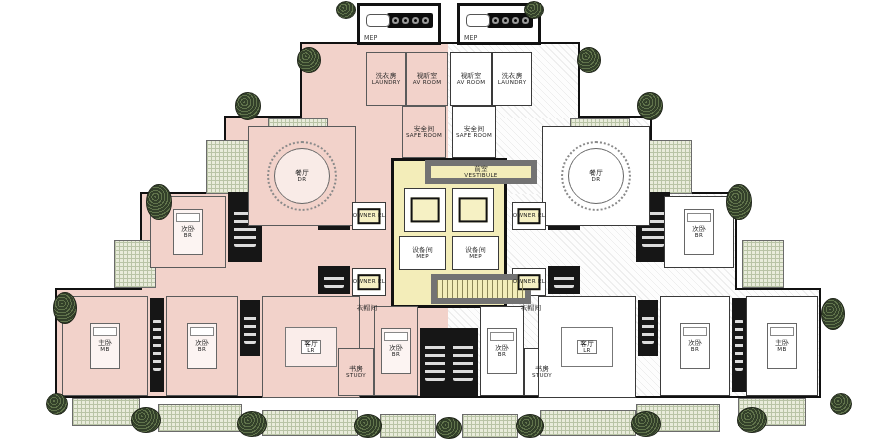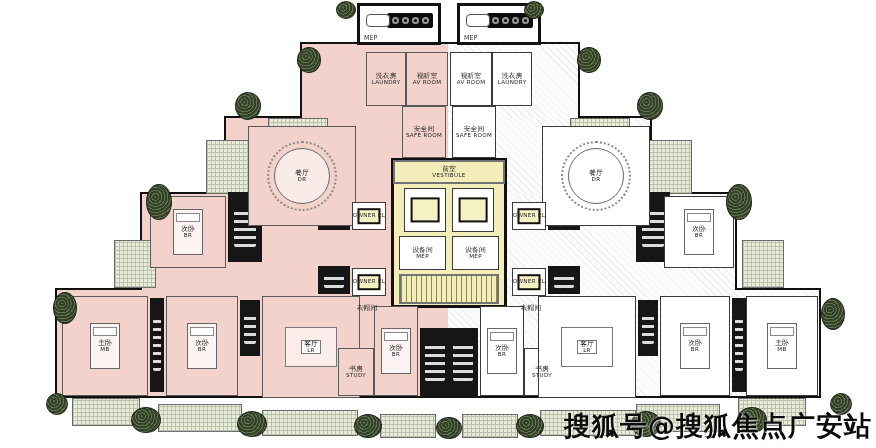--- a/index.html
+++ b/index.html
@@ -13,21 +13,21 @@
   .terrace{position:absolute;border:1px solid #6b6b6b;
     background:repeating-linear-gradient(0deg,#b9c4a6 0 1px,transparent 1px 4px),
                repeating-linear-gradient(90deg,#b9c4a6 0 1px,transparent 1px 4px),var(--terrace,#e9ecdb);}
   .wall{position:absolute;background:var(--wall,#161616);}
   .wall::after{content:'';position:absolute;left:18%;top:22%;width:64%;height:56%;
     background:repeating-linear-gradient(0deg,rgba(255,255,255,.85) 0 3px,transparent 3px 8px);border-radius:2px;}
   .core-bg{position:absolute;background:var(--yellow,#f3edb9);border:3px solid var(--ink,#111);}
   .room{position:absolute;}
   .room.pink{background:var(--pink,#f2d2ca);border:1px solid #5a5a5a;}
   .room.white{background:#fff;border:1px solid #3a3a3a;}
-  .room.yellow{background:var(--yellow,#f3edb9);border:2px solid #737373;}
+  .room.yellow{background:var(--yellow,#f3edb9);border:6px solid #737373;margin-left:32px;}
   .room.plain{background:transparent;border:none;}
   .lab{position:absolute;inset:0;display:flex;flex-direction:column;justify-content:center;align-items:center;
        z-index:4;pointer-events:none;color:#222;text-align:center;line-height:1.05;
        transform:scale(.62);transform-origin:center center;}
   .lab .cn{font-size:11px;white-space:nowrap;}
   .lab .en{font-size:9px;letter-spacing:.5px;white-space:nowrap;}
   .f{position:absolute;left:50%;top:50%;transform:translate(-50%,-50%);z-index:2;}
   .f.table{width:56px;height:56px;border-radius:50%;border:1px solid #666;outline:2px dotted #8a8a8a;outline-offset:5px;background:rgba(255,255,255,.55);}
   .f.bed{width:30px;height:46px;background:rgba(255,255,255,.75);border:1px solid #666;}
   .f.bed::before{content:'';position:absolute;left:2px;right:2px;top:3px;height:7px;border:1px solid #888;background:#fff;}
@@ -44,21 +44,20 @@
   .klab{position:absolute;left:4px;bottom:1px;font-size:9px;transform:scale(.7);transform-origin:left bottom;color:#333;}
   .planter{position:absolute;border-radius:50%;border:1px solid #1e2418;
     background:repeating-radial-gradient(circle at 35% 35%,#61744c 0 1px,#33402a 1px 3px);}
   .watermark{position:absolute;right:4px;bottom:4px;z-index:9;font-weight:900;font-size:27px;color:#0c0c0c;
     letter-spacing:1px;text-shadow:0 0 2px rgba(255,255,255,.9),1px 1px 0 rgba(255,255,255,.5);}
 </style>
 </head>
 <body>
 
 <div class="stage">
-  <div class="watermark">搜狐号@搜狐焦点广安站</div>
 <div class="block" style="left: 55px; top: 288px; width: 766px; height: 110px;"></div>
     <div class="block" style="left: 140px; top: 192px; width: 597px; height: 100px;"></div>
     <div class="block" style="left: 224px; top: 116px; width: 428px; height: 80px;"></div>
     <div class="block" style="left: 300px; top: 42px; width: 280px; height: 78px;"></div>
     <div class="tint pink" style="left: 57px; top: 290px; width: 391px; height: 106px;"></div>
     <div class="tint hatch" style="left: 448px; top: 290px; width: 371px; height: 106px;"></div>
     <div class="tint pink" style="left: 142px; top: 194px; width: 306px; height: 96px;"></div>
     <div class="tint hatch" style="left: 448px; top: 194px; width: 287px; height: 96px;"></div>
     <div class="tint pink" style="left: 226px; top: 118px; width: 222px; height: 76px;"></div>
     <div class="tint hatch" style="left: 448px; top: 118px; width: 202px; height: 76px;"></div>

